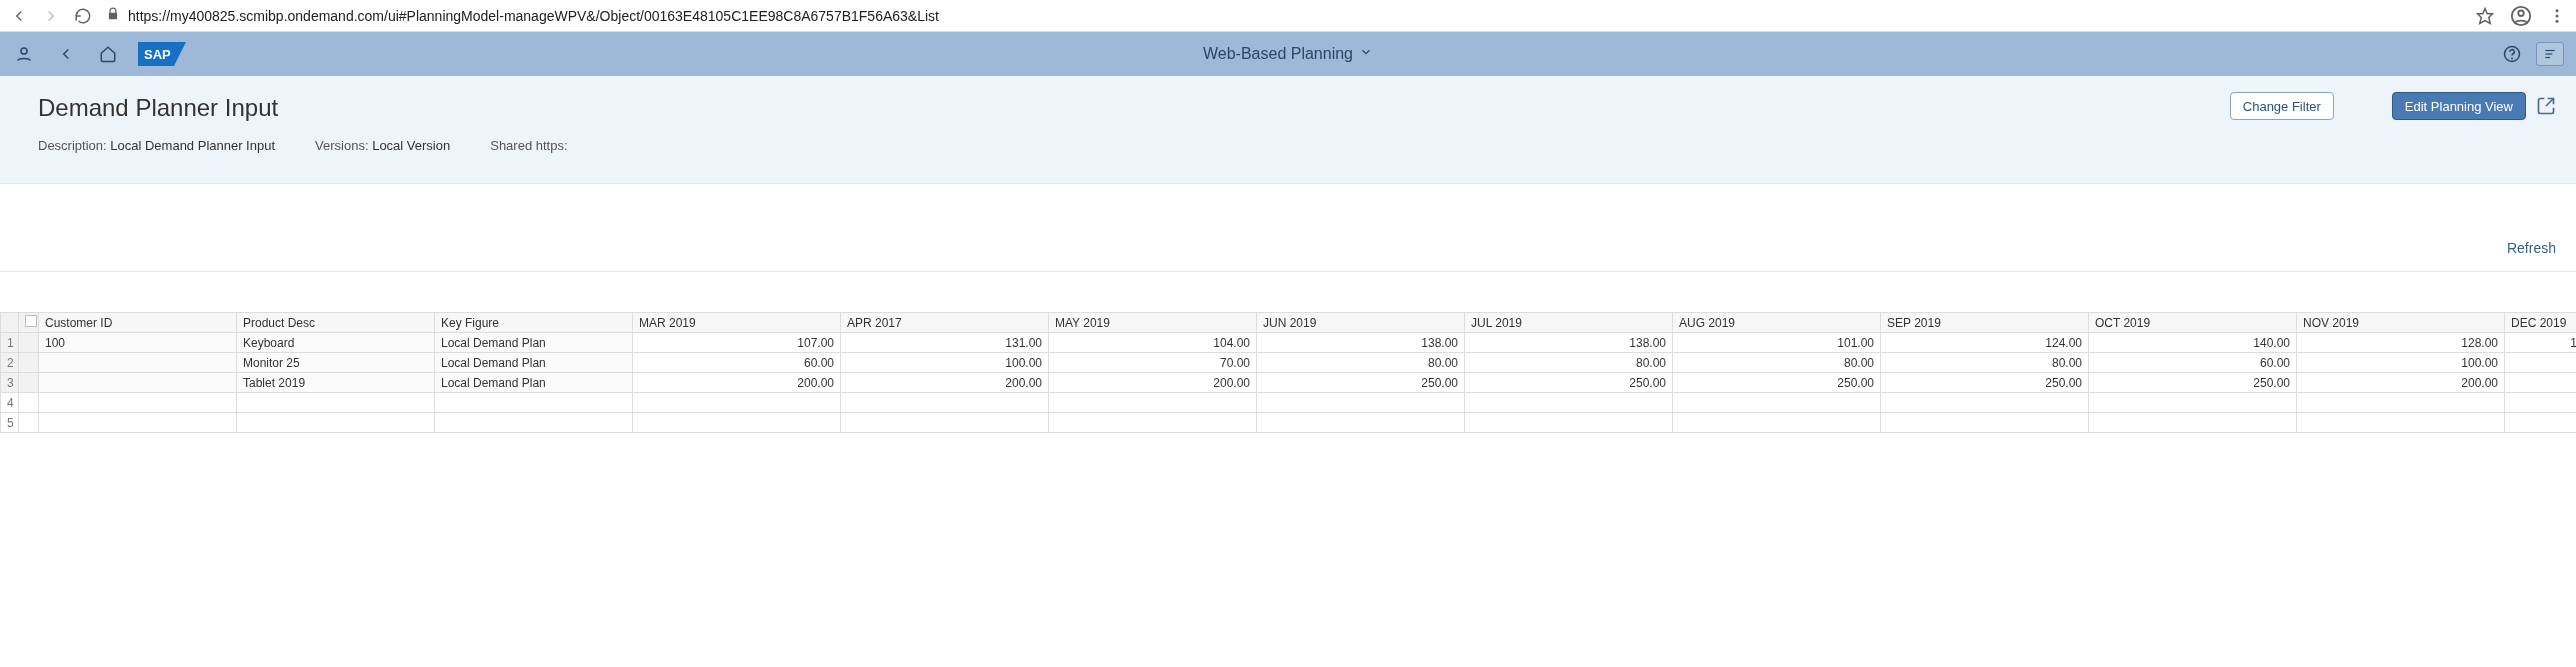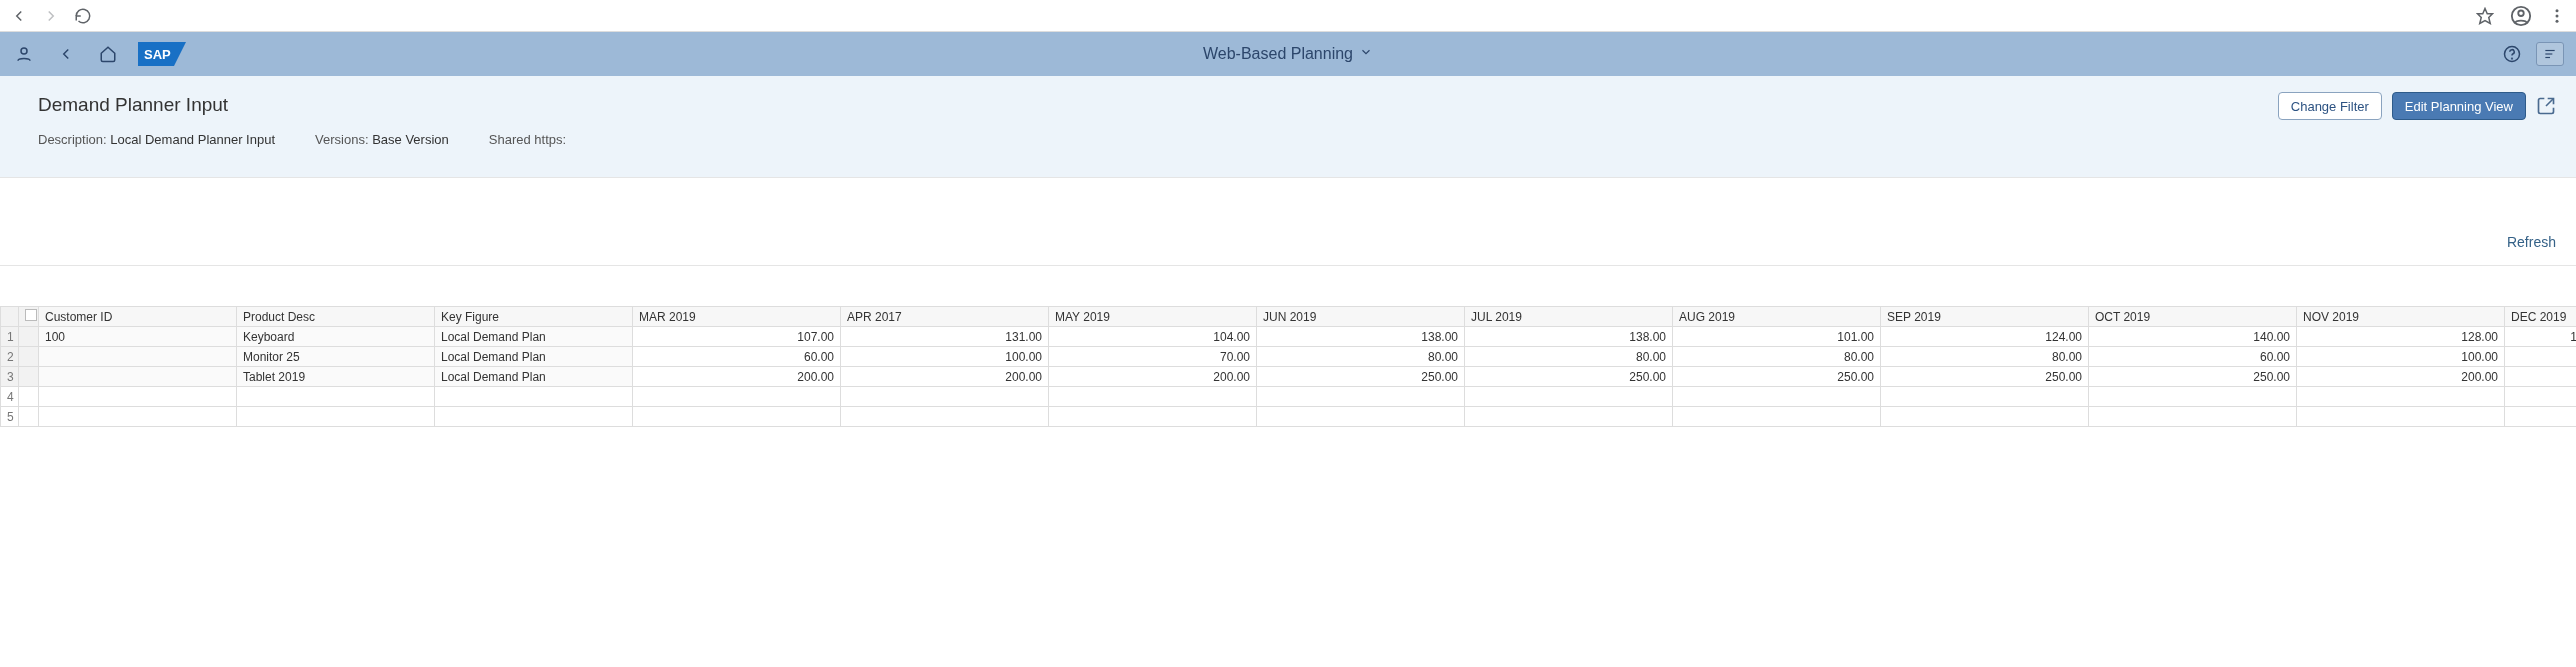--- a/index.html
+++ b/index.html
@@ -17,23 +17,23 @@
   .shell-header { height:44px; background:#9db9d7; display:flex; align-items:center; padding:0 12px; position:relative; }
   .shell-left { display:flex; align-items:center; gap:18px; }
   .shell-btn { color:#2c466b; display:flex; align-items:center; justify-content:center; width:24px; height:24px; cursor:pointer; }
   .sap-logo { width:48px; height:24px; display:flex; align-items:center; }
   .shell-title { position:absolute; left:50%; transform:translateX(-50%); color:#2c466b; font-size:16px; display:flex; align-items:center; gap:6px; }
   .shell-right { margin-left:auto; display:flex; align-items:center; gap:12px; }
   .shell-right .menu-box { width:28px; height:24px; border:1px solid #7a95b5; background:#b0c6dd; border-radius:3px; display:flex; align-items:center; justify-content:center; }
 
   
   .page-head { background:#edf4fa; padding:18px 38px 30px 38px; border-bottom:1px solid #e5e5e5; position:relative; }
-  .page-title { font-size:19px; color:#333; font-weight:normal; }
+  .page-title { font-size:24px; color:#333; font-weight:normal; }
   .head-actions { position:absolute; right:20px; top:16px; display:flex; align-items:center; gap:10px; }
-  .btn { height:28px; padding:0 12px; border-radius:4px; font-size:13px; display:flex; align-items:center; cursor:pointer; }
+  .btn { height:28px; padding:0 12px; border-radius:4px; font-size:13px; display:flex; align-items:center; cursor:pointer;margin-left:48px; }
   .btn-default { border:1px solid #8aa3bf; background:#fff; color:#2c5282; }
   .btn-primary { border:1px solid #2e5b8a; background:#4a7ab3; color:#fff; }
   .share-icon { color:#4a6a8f; display:flex; align-items:center; }
 
   .meta-row { margin-top:16px; display:flex; gap:40px; font-size:13px; color:#555; }
   .meta-val { color:#333; }
 
   
   .toolbar-row { display:flex; justify-content:flex-end; align-items:center; height:48px; padding:0 20px 0 0; border-bottom:1px solid #e5e5e5; }
   .link { color:#346187; cursor:pointer; font-size:14px; }
@@ -70,20 +70,28 @@
     <svg width="18" height="18" viewBox="0 0 24 24" fill="none" stroke="currentColor" stroke-width="2">
         <polyline points="9 18 15 12 9 6"></polyline>
       </svg>
   </span>
   <span class="chrome-icon">
     <svg width="18" height="18" viewBox="0 0 24 24" fill="none" stroke="currentColor" stroke-width="2">
         <path d="M3 12a9 9 0 1 1 3 6.7"></path>
         <polyline points="3 18 3 12 9 12"></polyline>
       </svg>
   </span>
+  <div class="url-box">
+    <span class="lock">
+      <svg width="14" height="14" viewBox="0 0 24 24" fill="currentColor">
+          <path d="M6 10V7a6 6 0 1 1 12 0v3h1v11H5V10h1zm2 0h8V7a4 4 0 1 0-8 0v3z"></path>
+        </svg>
+    </span>
+    <span>https://my400825.scmibp.ondemand.com/ui#PlanningModel-manageWPV&amp;/Object/00163E48105C1EE98C8A6757B1F56A63&amp;List</span>
+  </div>
   <div class="chrome-right">
     <span class="chrome-icon">
       <svg width="18" height="18" viewBox="0 0 24 24" fill="none" stroke="currentColor" stroke-width="2">
           <polygon points="12 2 15 9 22 9 17 14 19 22 12 18 5 22 7 14 2 9 9 9"></polygon>
         </svg>
     </span>
     <span class="chrome-icon">
       <svg width="22" height="22" viewBox="0 0 24 24" fill="none" stroke="currentColor" stroke-width="2">
           <circle cx="12" cy="12" r="10"></circle>
           <circle cx="12" cy="9" r="3"></circle>
@@ -164,21 +172,21 @@
         </svg>
     </span>
   </div>
   <div class="meta-row">
     <div>
       <span>Description:</span>
       <span class="meta-val">Local Demand Planner Input</span>
     </div>
     <div>
       <span>Versions:</span>
-      <span class="meta-val">Base Version</span>
+      <span class="meta-val">Local Version</span>
     </div>
     <div>
       <span>Shared https:</span>
     </div>
   </div>
 </div>
 
 <div class="spacer"></div>
 
 <div class="toolbar-row">

